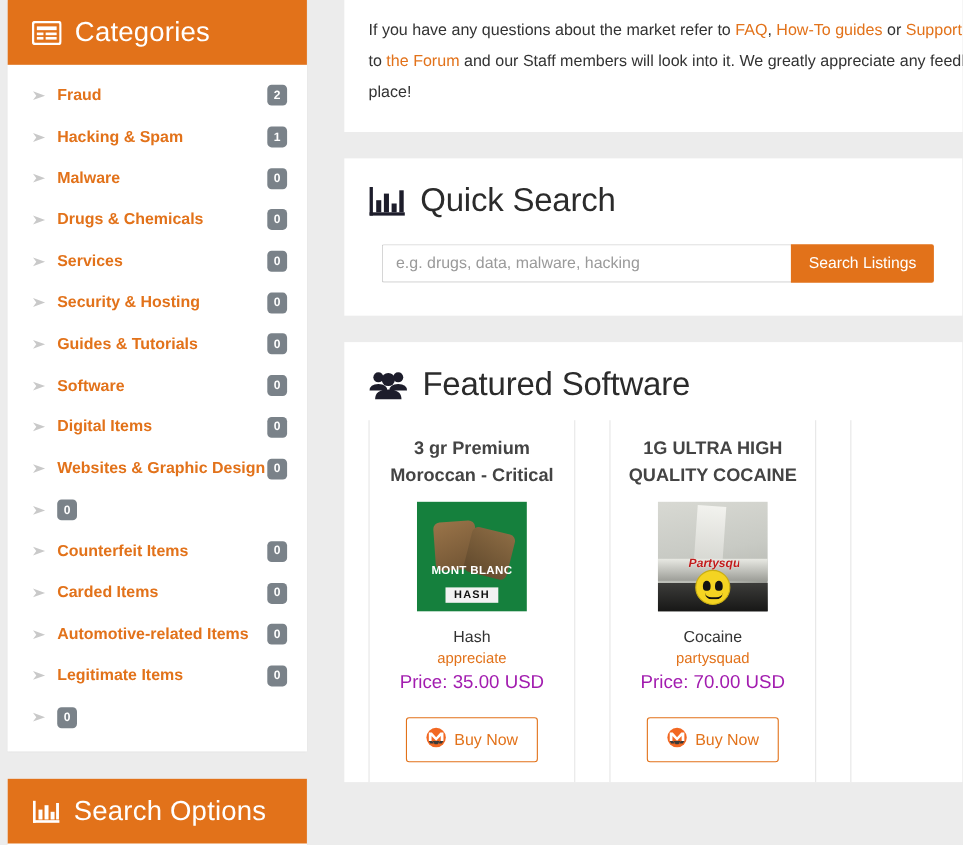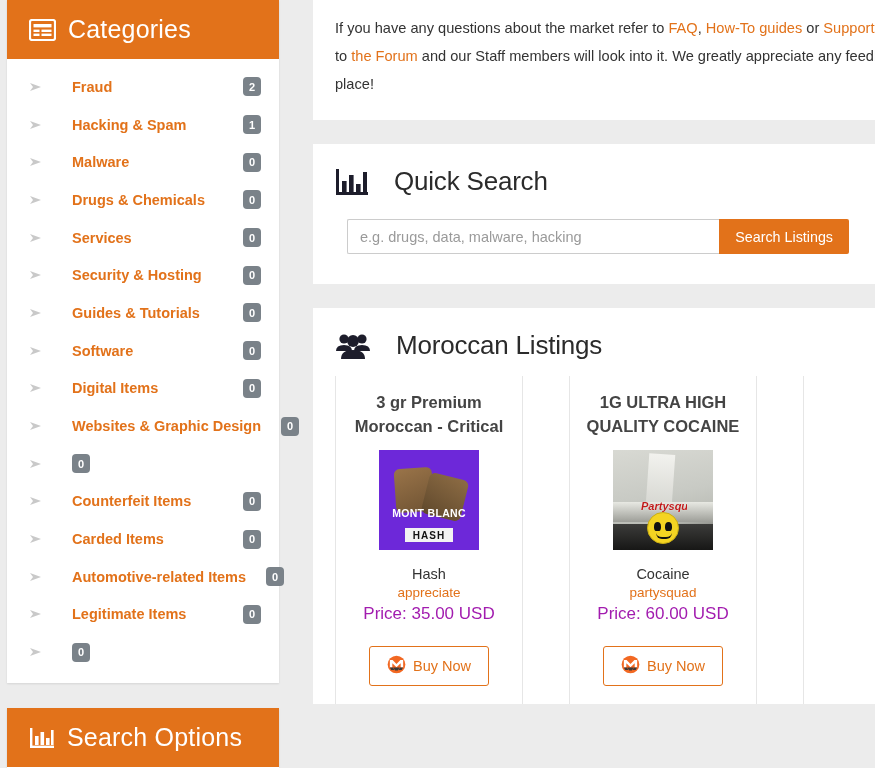--- a/index.html
+++ b/index.html
@@ -25,21 +25,20 @@
   }
   .panel-head .hicon { margin-right: 12px; display:flex; align-items:center; }
 
   .cat-list { padding: 9px 0 12px 0; background:#fff; }
   .cat-item {
     display: flex; align-items: center;
     height: 37.7px;
     padding: 0 18px 0 22px;
     cursor: pointer;
     text-decoration: none;
-    gap: 20px;
   }
   .cat-arrow {
     width: 14px; height: 10px; margin-right: 9px; flex: 0 0 auto;
     display: flex; align-items: center;
   }
   .cat-label {
     flex: 1 1 auto;
     color: #e2721a;
     font-size: 14.5px;
     font-weight: bold;
@@ -72,25 +71,24 @@
     white-space: nowrap;
     overflow: hidden;
   }
   .notice .para { white-space: normal; width: 720px; }
   .lnk { color: #e2721a; text-decoration: none; }
 
   .block { background: #fff; margin-top: 24px; width: 562px; }
 
   .sec-title {
     display: flex; align-items: center;
-    font-size: 26px;
+    font-size: 30px;
     color: #2b2b2b;
     padding: 22px 0 0 22px;
     letter-spacing: -.2px;
-    gap: 12px;
   }
   .sec-title .sicon { margin-right: 13px; display:flex; align-items:flex-end; }
 
   
   .qs-body { padding: 22px 22px 30px 34px; }
   .qs-row { display: flex; width: 502px; height: 35px; }
   .qs-input {
     flex: 1 1 auto;
     border: 1px solid #ccc;
     border-right: none;
@@ -116,21 +114,21 @@
   }
 
   
   .fl-grid { display: flex; padding: 15px 0 0 22px; }
   .fl-card {
     width: 188px;
     border-left: 1px solid #e6e6e6;
     border-right: 1px solid #e6e6e6;
     padding: 14px 10px 18px 10px;
     text-align: center;
-    margin-right: 46px;
+    margin-right: 31px;
   }
   .fl-card:last-child { margin-right: 0; }
   .fl-title {
     font-size: 16.5px;
     font-weight: bold;
     color: #444;
     line-height: 24px;
     margin-bottom: 12px;
   }
   .fl-thumb {
@@ -150,21 +148,21 @@
     background: #fff;
     border-radius: 3px;
     padding: 8px 17px;
     font-size: 14.5px;
     cursor: pointer;
     font-family: "Liberation Sans", sans-serif;
   }
   .spacer-col { width: 1px; background: #e6e6e6; }
 
   
-  .hash-img { width:100%; height:100%; background:#6d28d9; position:relative; }
+  .hash-img { width:100%; height:100%; background:#15803d; position:relative; }
   .hash-blk {
     position:absolute; background:#8a6740; border-radius:6px;
   }
   .hash-b1 { left:16px; top:18px; width:38px; height:44px; transform:rotate(-4deg);
              background:linear-gradient(160deg,#9a7449,#6f5333); }
   .hash-b2 { left:46px; top:26px; width:40px; height:42px; transform:rotate(14deg);
              background:linear-gradient(200deg,#8d6c44,#5f482c); }
   .hash-txt {
     position:absolute; left:0; right:0; top:58px; color:#fff;
     font-size:10.5px; font-weight:bold; line-height:10px; text-align:center;
@@ -430,21 +428,21 @@
         <span class="sicon">
           <svg width="36" height="30" viewBox="0 0 36 30">
             <circle cx="9" cy="8" r="4.6" fill="#1d1d2b"></circle>
             <circle cx="27" cy="8" r="4.6" fill="#1d1d2b"></circle>
             <path d="M1 20 q0-6 8-6 q8 0 8 6 z" fill="#1d1d2b"></path>
             <path d="M19 20 q0-6 8-6 q8 0 8 6 z" fill="#1d1d2b"></path>
             <circle cx="18" cy="10" r="6" fill="#1d1d2b"></circle>
             <path d="M6 28 q0-9 12-9 q12 0 12 9 z" fill="#1d1d2b"></path>
           </svg>
         </span>
-        <span>Moroccan Listings</span>
+        <span>Featured Software</span>
       </div>
 
       <div class="fl-grid">
 
         <div class="fl-card">
           <div class="fl-title">3 gr Premium Moroccan - Critical</div>
           <div class="fl-thumb">
             <div class="hash-img">
               <div class="hash-blk hash-b1"></div>
               <div class="hash-blk hash-b2"></div>
@@ -478,21 +476,21 @@
               <div class="coke-red">Partysquad</div>
               <div class="coke-logo">
                 <span class="coke-eye l"></span>
                 <span class="coke-eye r"></span>
                 <span class="coke-mouth"></span>
               </div>
             </div>
           </div>
           <div class="fl-cat">Cocaine</div>
           <div class="fl-vendor">partysquad</div>
-          <div class="fl-price">Price: 60.00 USD</div>
+          <div class="fl-price">Price: 70.00 USD</div>
           <button class="buy-btn">
             <span>
               <svg width="19" height="19" viewBox="0 0 20 20">
                 <circle cx="10" cy="10" r="9.3" fill="#f26822"></circle>
                 <path d="M3 13.2 V5.2 h2.9 L10 9.6 l4.1-4.4 H17 v8 h-2.6 V8.6 L10 13 L5.6 8.6 v4.6 Z" fill="#fff"></path>
                 <path d="M3 13.2 h3.2 l1.6 2.6 H4.4 Z M16.9 13.2 h-3.2 l-1.6 2.6 h3.4 Z" fill="#3a3a3a"></path>
                 <path d="M6.6 13.2 h6.8 l-2 3.2 h-2.8 Z" fill="#3a3a3a"></path>
               </svg>
             </span>
             <span>Buy Now</span>

